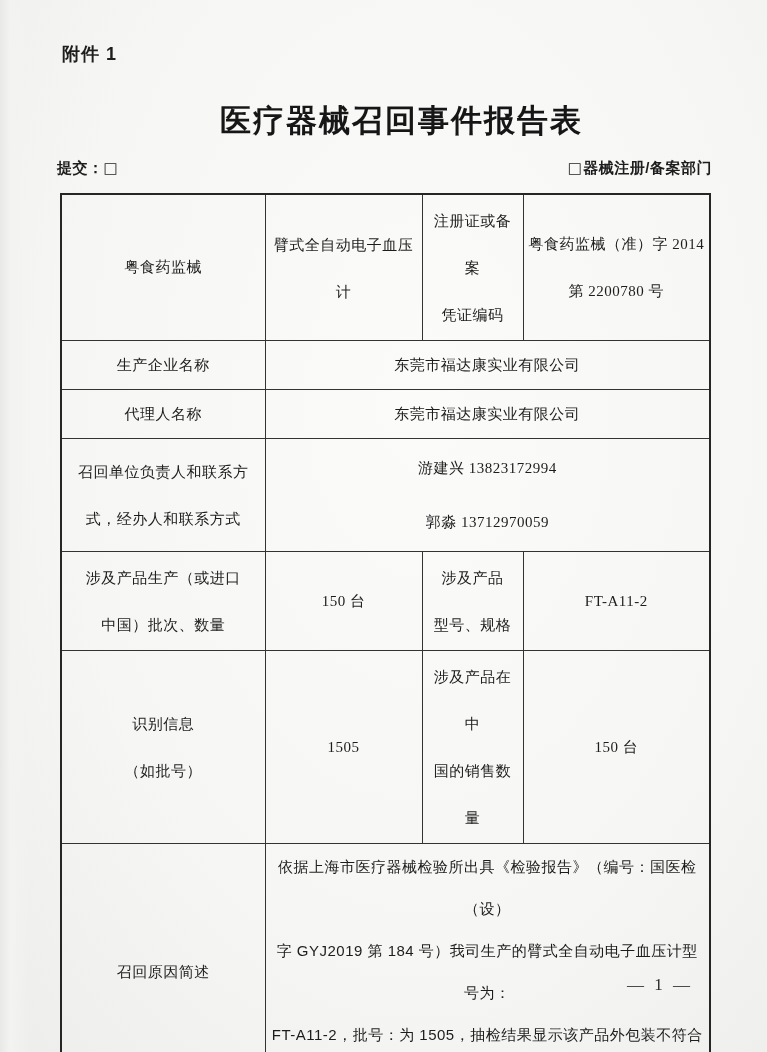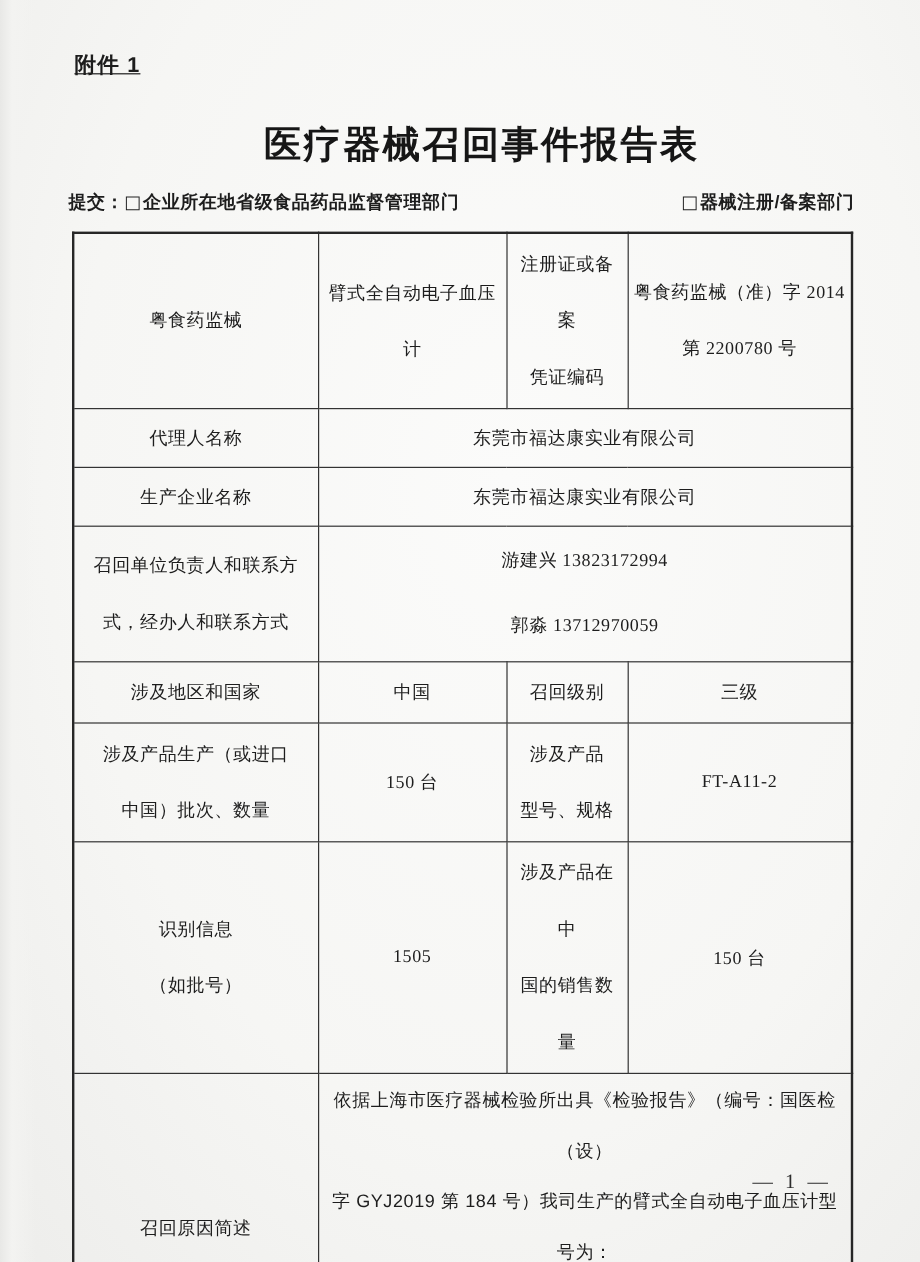--- a/index.html
+++ b/index.html
@@ -9,21 +9,21 @@
     color:#1d1d1d;
   }
   .paper{
     position:relative;width:767px;height:1052px;
     background:
       linear-gradient(90deg, #e8e8e6 0px, #f3f3f1 10px, rgba(243,243,241,0) 30px),
       radial-gradient(ellipse at 55% 38%, #fbfbfa 0%, #f6f6f4 60%, #ededeb 100%);
   }
   .attachment{
     position:absolute;left:62px;top:42px;
-    font-size:18px;font-weight:600;letter-spacing:1px;text-decoration:underline;
+    font-size:18px;font-weight:600;letter-spacing:1px;
   }
   .doc-title{
     position:absolute;left:0;right:0;top:100px;text-align:center;
     transform:translateX(18px);
     font-size:31px;font-weight:700;letter-spacing:2px;color:#161616;
   }
   .submit-line{
     position:absolute;left:57px;top:159px;width:655px;
     display:flex;justify-content:space-between;align-items:flex-end;
     font-size:15px;font-weight:600;letter-spacing:0.5px;
@@ -65,21 +65,20 @@
 <div class="paper">
 
   <div class="attachment">附件 1</div>
 
   <div class="doc-title">医疗器械召回事件报告表</div>
 
   <div class="submit-line">
     <span class="submit-option">
       <span>提交：</span>
       <span class="checkbox">□</span>
-      <span>企业所在地省级食品药品监督管理部门</span>
     </span>
     <span class="submit-option">
       <span class="checkbox">□</span>
       <span>器械注册/备案部门</span>
     </span>
   </div>
 
   <table class="report">
     <colgroup>
       <col style="width:204px">
@@ -91,38 +90,32 @@
       <tr style="height:94px">
         <td>粤食药监械</td>
         <td class="preline lh-tall">臂式全自动电子血压
 计</td>
         <td class="preline lh-tall">注册证或备案
 凭证编码</td>
         <td class="preline lh-tall latin-serif">粤食药监械（准）字 2014
 第 2200780 号</td>
       </tr>
       <tr style="height:49px">
-        <td>代理人名称</td>
+        <td>生产企业名称</td>
         <td colspan="3">东莞市福达康实业有限公司</td>
       </tr>
       <tr style="height:49px">
-        <td>生产企业名称</td>
+        <td>代理人名称</td>
         <td colspan="3">东莞市福达康实业有限公司</td>
       </tr>
       <tr style="height:104px">
         <td class="preline lh-tall">召回单位负责人和联系方
 式，经办人和联系方式</td>
         <td colspan="3" class="preline lh-contact latin-serif">游建兴 13823172994
 郭淼 13712970059</td>
-      </tr>
-      <tr style="height:51px">
-        <td>涉及地区和国家</td>
-        <td>中国</td>
-        <td>召回级别</td>
-        <td>三级</td>
       </tr>
       <tr style="height:97px">
         <td class="preline lh-tall">涉及产品生产（或进口
 中国）批次、数量</td>
         <td class="latin-serif">150 台</td>
         <td class="preline lh-tall">涉及产品
 型号、规格</td>
         <td class="latin-serif">FT-A11-2</td>
       </tr>
       <tr style="height:96px">

